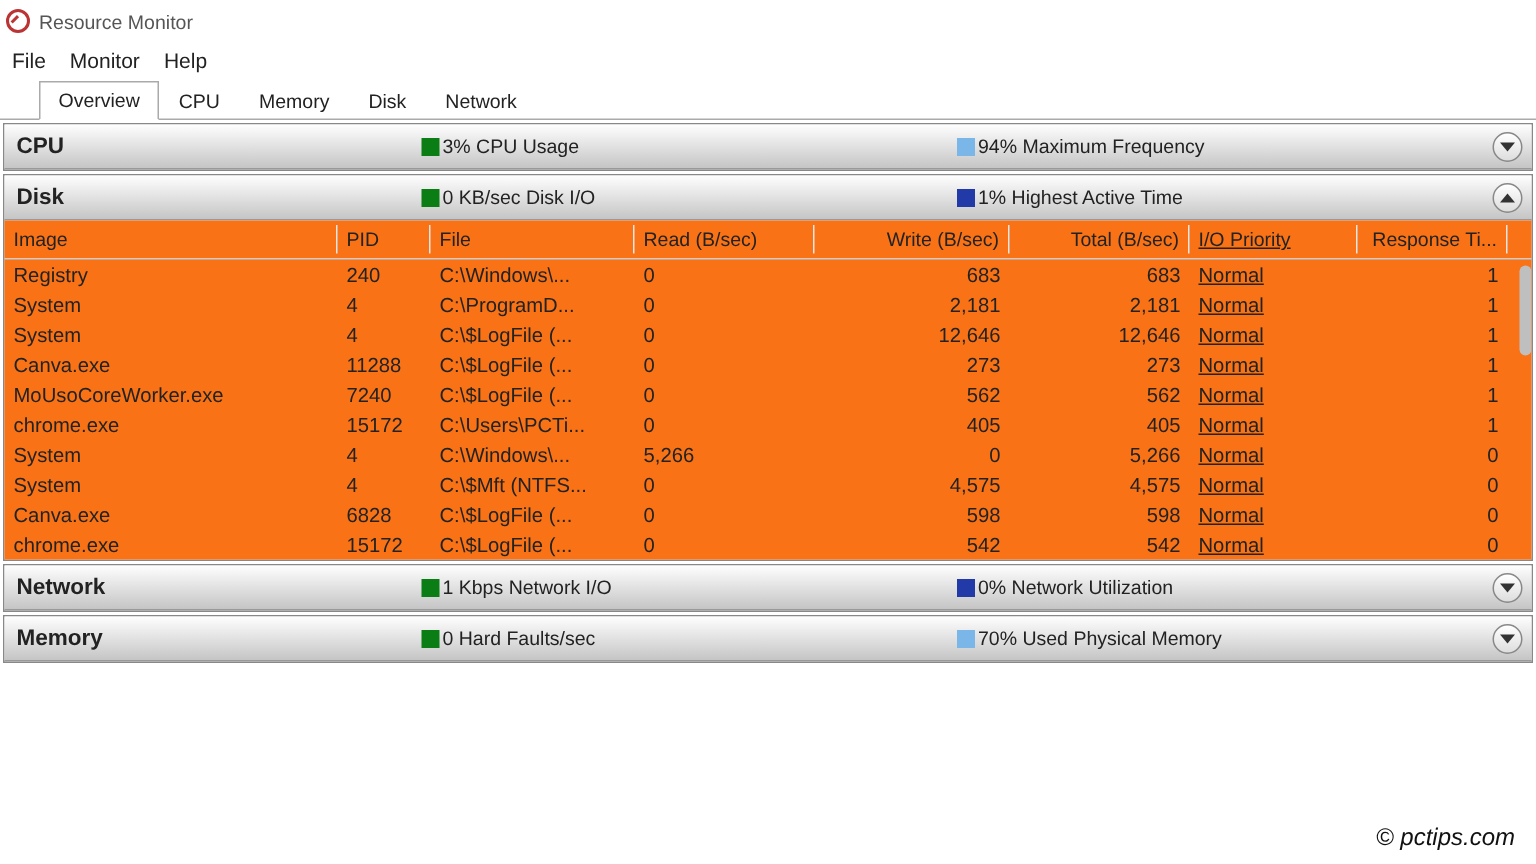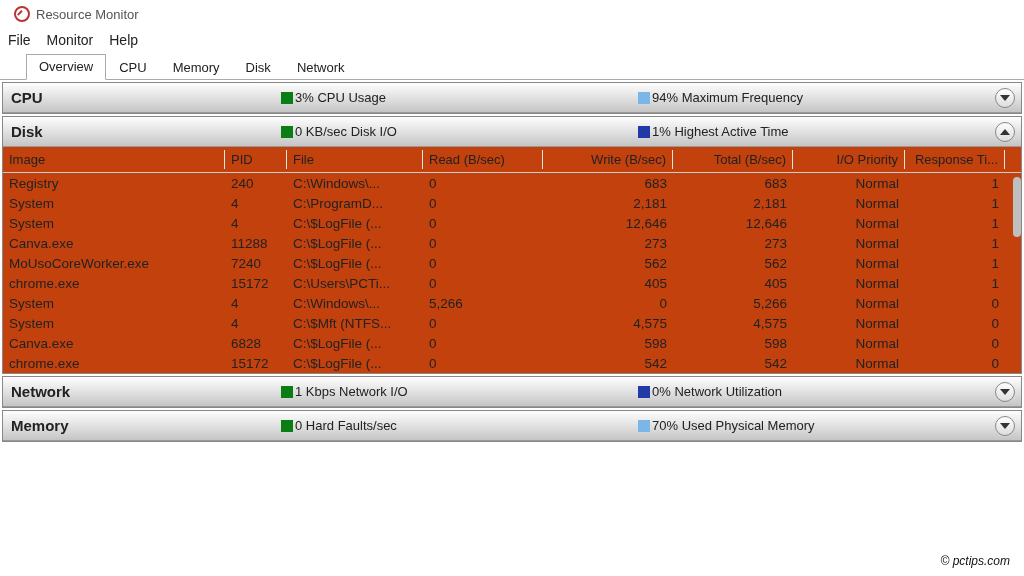--- a/index.html
+++ b/index.html
@@ -1,19 +1,19 @@
 <!DOCTYPE html>
 <html><head>
 <meta charset="utf-8">
 <style>
   * { box-sizing: border-box; margin: 0; padding: 0; font-family: "Segoe UI", Tahoma, sans-serif; }
   body { width: 1024px; height: 576px; background: #fff; overflow: hidden; font-size: 13px; color: #222; }
 
   
-  .titlebar { display: flex; align-items: center; height: 28px; padding: 0 14px; gap: 6px; background:#fff;}
+  .titlebar { display: flex; align-items: center; height: 28px; padding: 0 4px; gap: 6px; background:#fff;}
   .titlebar .icon { width: 16px; height: 16px; border: 2px solid #b33; border-radius: 50%; position: relative; }
   .titlebar .icon::after { content:""; position:absolute; left:3px; top:3px; width:6px; height:6px; border-top:2px solid #b33; transform:rotate(-45deg);}
   .titlebar .title { color:#555; font-size:13px; }
 
   
   .menubar { display:flex; gap:16px; padding: 4px 8px 6px 8px; font-size:14px; color:#222; }
   .menubar span { cursor:default; }
 
   
   .tabstrip { display:flex; align-items:flex-end; border-bottom:1px solid #aaa; padding-left:2px; height:26px; }
@@ -35,38 +35,38 @@
   .section-head .expand {
     width:20px; height:20px; border:1px solid #888; border-radius:50%;
     background:linear-gradient(#fff,#ddd); display:flex; align-items:center; justify-content:center;
     cursor:pointer;
   }
   .chev { width:0; height:0; border-left:5px solid transparent; border-right:5px solid transparent; }
   .chev.down { border-top:6px solid #333; }
   .chev.up   { border-bottom:6px solid #333; }
 
   
-  .disk-body { background:#c2410c; }
+  .disk-body { background:#f97316; }
   .thead, .trow { display:flex; align-items:center; }
   .thead { border-bottom:1px solid #ccc; font-size:13px; color:#222; height:26px; }
   .thead .th, .trow .td { padding:2px 6px; overflow:hidden; white-space:nowrap; text-overflow:ellipsis; }
   .th { border-right:1px solid #e6e6e6; }
   .trow { height:20px; font-size:13.5px; }
   .c-img  { width:222px; text-align:left;}
   .c-pid  { width:62px;  text-align:left;}
   .c-file { width:136px; text-align:left;}
   .c-read { width:120px; text-align:left;}
   .c-write{ width:130px; text-align:right;}
   .c-total{ width:120px; text-align:right;}
-  .c-prio { width:112px; text-align:right;}
+  .c-prio { width:112px; text-decoration:underline;}
   .c-resp { width:100px; text-align:right;}
   .rows  { max-height:206px; overflow:hidden; position:relative;}
   .scroll-thumb { position:absolute; right:0; top:4px; width:8px; height:60px; background:#bfbfbf; border-radius:4px;}
 
-  .watermark { position:absolute; right:14px; bottom:8px; font-style:italic; color:#111; font-size:12px;}
+  .watermark { position:absolute; right:14px; bottom:8px; font-style:italic; color:#111; font-size:16px;}
 </style>
 </head>
 <body>
 
 <div class="titlebar">
   <span class="icon"></span>
   <span class="title">Resource Monitor</span>
 </div>
 
 <div class="menubar">

